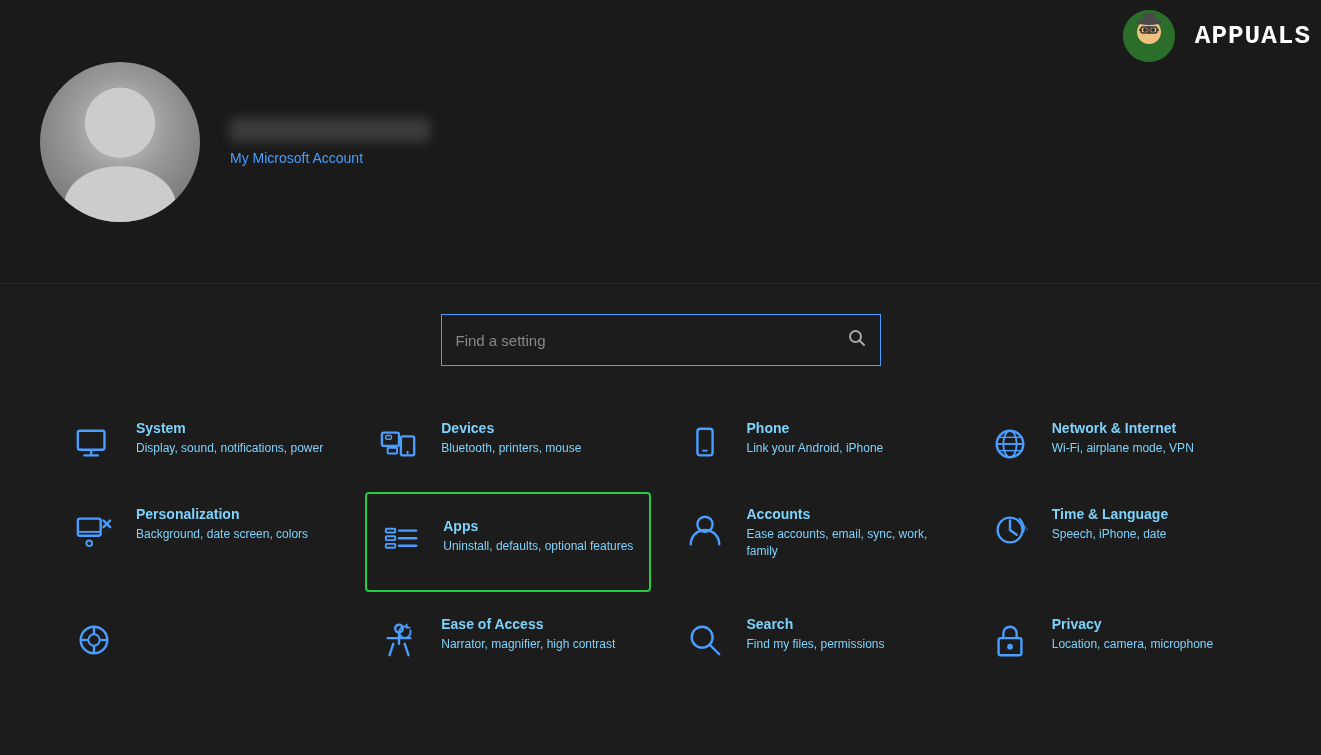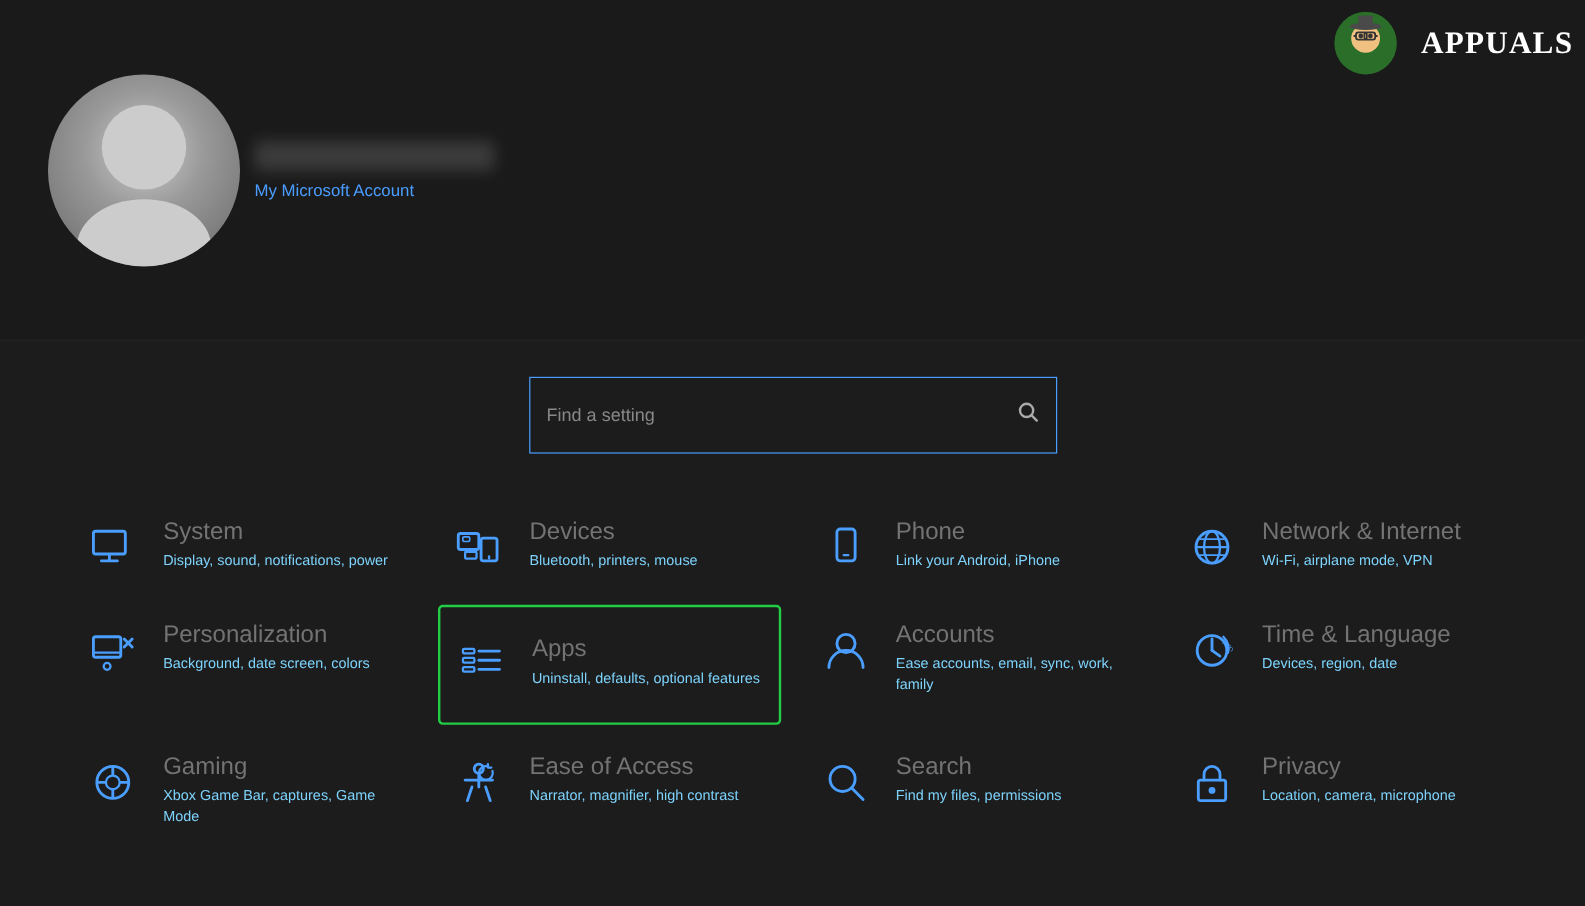--- a/index.html
+++ b/index.html
@@ -11,21 +11,21 @@
       color: #ffffff;
       overflow: hidden;
     }
 
     
     .header {
       background-color: #1a1a1a;
       padding: 30px 40px;
       display: flex;
       align-items: center;
-      gap: 12px;
+      gap: 30px;
       border-bottom: 1px solid #2a2a2a;
       height: 284px;
     }
 
     .avatar-circle {
       width: 160px;
       height: 160px;
       border-radius: 50%;
       background: radial-gradient(circle at 50% 40%, #cccccc 0%, #999999 40%, #666666 100%);
       display: flex;
@@ -65,21 +65,21 @@
 
     
     .search-container {
       display: flex;
       justify-content: center;
       margin-bottom: 40px;
     }
 
     .search-box {
       width: 440px;
-      height: 64px;
+      height: 52px;
       background: #1c1c1c;
       border: 1.5px solid #4a9eff;
       display: flex;
       align-items: flex-end;
       position: relative;
     }
 
     .search-input {
       flex: 1;
       background: transparent;
@@ -147,23 +147,23 @@
       height: 38px;
     }
 
     .setting-text {
       display: flex;
       flex-direction: column;
       gap: 4px;
     }
 
     .setting-title {
-      font-size: 20px;
-      font-weight: 400;
-      color: #737373;
+      font-size: 14px;
+      font-weight: 700;
+      color: #7dd3fc;
     }
 
     .setting-desc {
       font-size: 12px;
       color: #7dd3fc;
       line-height: 1.4;
     }
   </style>
 </head>
 <body>
@@ -196,21 +196,21 @@
 
         <rect x="18" y="17" width="9" height="6" rx="2" fill="none" stroke="#333" stroke-width="1.5"></rect>
         <rect x="25" y="17" width="9" height="6" rx="2" fill="none" stroke="#333" stroke-width="1.5"></rect>
         <line x1="18" y1="20" x2="16" y2="20" stroke="#333" stroke-width="1.5"></line>
         <line x1="34" y1="20" x2="36" y2="20" stroke="#333" stroke-width="1.5"></line>
 
         <ellipse cx="26" cy="12" rx="13" ry="3" fill="#4a4a4a"></ellipse>
         <rect x="20" y="3" width="12" height="9" fill="#4a4a4a"></rect>
       </svg>
     </div>
-    <div style="font-size:26px;font-weight:900;color:#ffffff;letter-spacing:1px;margin-left:20px;font-family:Liberation Serif, serif;">APPUALS</div>
+    <div style="font-size:26px;font-weight:900;color:#ffffff;letter-spacing:1px;margin-left:20px;font-family:Liberation Mono, monospace;">APPUALS</div>
   </div>
 
   <div class="main">
 
     <div class="search-container">
       <div class="search-box">
         <input type="text" class="search-input" placeholder="Find a setting" style="">
         <button class="search-icon-btn">
           <svg width="18" height="18" viewBox="0 0 18 18" fill="none">
             <circle cx="7.5" cy="7.5" r="5.5" stroke="#aaaaaa" stroke-width="2"></circle>
@@ -333,39 +333,35 @@
             <circle cx="20" cy="20" r="13" stroke="#4a9eff" stroke-width="2.5"></circle>
             <line x1="20" y1="10" x2="20" y2="20" stroke="#4a9eff" stroke-width="2.5" stroke-linecap="round"></line>
             <line x1="20" y1="20" x2="27" y2="25" stroke="#4a9eff" stroke-width="2.5" stroke-linecap="round"></line>
             <path d="M30 8 Q36 14 34 22" stroke="#4a9eff" stroke-width="2" stroke-linecap="round" fill="none"></path>
             <text x="29" y="14" fill="#4a9eff" font-size="7" font-family="Arial">A</text>
             <text x="32" y="20" fill="#4a9eff" font-size="7" font-family="Arial">あ</text>
           </svg>
         </div>
         <div class="setting-text">
           <span class="setting-title">Time &amp; Language</span>
-          <span class="setting-desc">Devices, region, date</span>
+          <span class="setting-desc">Speech, iPhone, date</span>
         </div>
       </div>
 
       <div class="setting-item">
         <div class="setting-icon">
           <svg viewBox="0 0 40 40" fill="none">
             <circle cx="20" cy="20" r="14" stroke="#4a9eff" stroke-width="2.5"></circle>
             <circle cx="20" cy="20" r="6" stroke="#4a9eff" stroke-width="2"></circle>
             <line x1="20" y1="6" x2="20" y2="14" stroke="#4a9eff" stroke-width="2.5"></line>
             <line x1="20" y1="26" x2="20" y2="34" stroke="#4a9eff" stroke-width="2.5"></line>
             <line x1="6" y1="20" x2="14" y2="20" stroke="#4a9eff" stroke-width="2.5"></line>
             <line x1="26" y1="20" x2="34" y2="20" stroke="#4a9eff" stroke-width="2.5"></line>
           </svg>
         </div>
-        <div class="setting-text">
-          <span class="setting-title">Gaming</span>
-          <span class="setting-desc">Xbox Game Bar, captures, Game Mode</span>
-        </div>
       </div>
 
       <div class="setting-item">
         <div class="setting-icon">
           <svg viewBox="0 0 40 40" fill="none">
             <circle cx="20" cy="8" r="4" stroke="#4a9eff" stroke-width="2.5"></circle>
             <line x1="20" y1="12" x2="20" y2="24" stroke="#4a9eff" stroke-width="2.5" stroke-linecap="round"></line>
             <line x1="8" y1="18" x2="32" y2="18" stroke="#4a9eff" stroke-width="2.5" stroke-linecap="round"></line>
             <path d="M14 24 L10 36" stroke="#4a9eff" stroke-width="2.5" stroke-linecap="round"></path>
             <path d="M26 24 L30 36" stroke="#4a9eff" stroke-width="2.5" stroke-linecap="round"></path>

